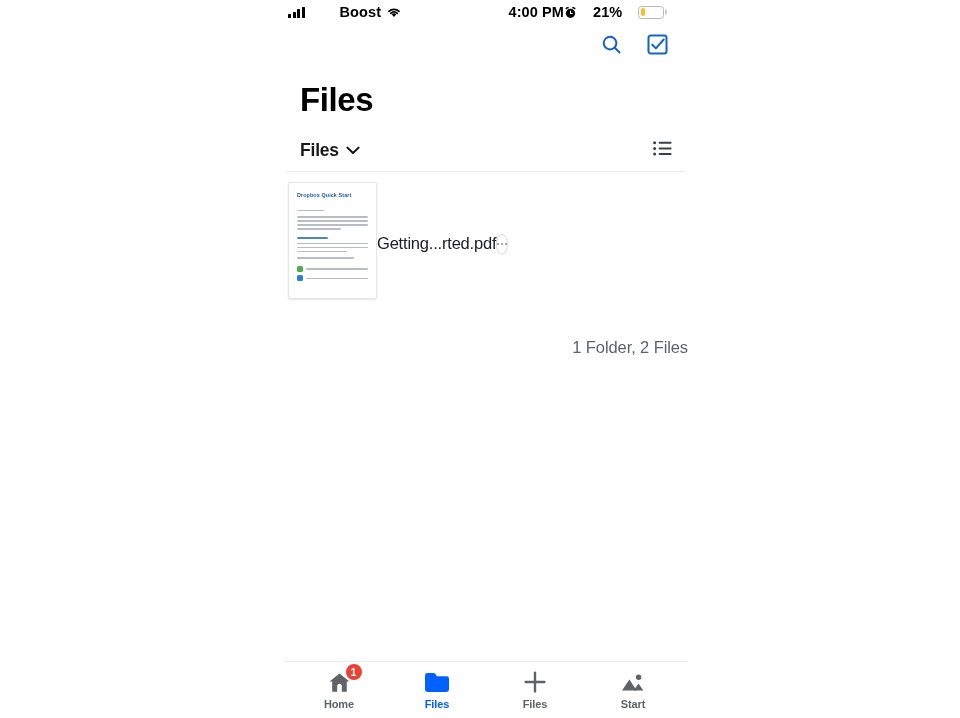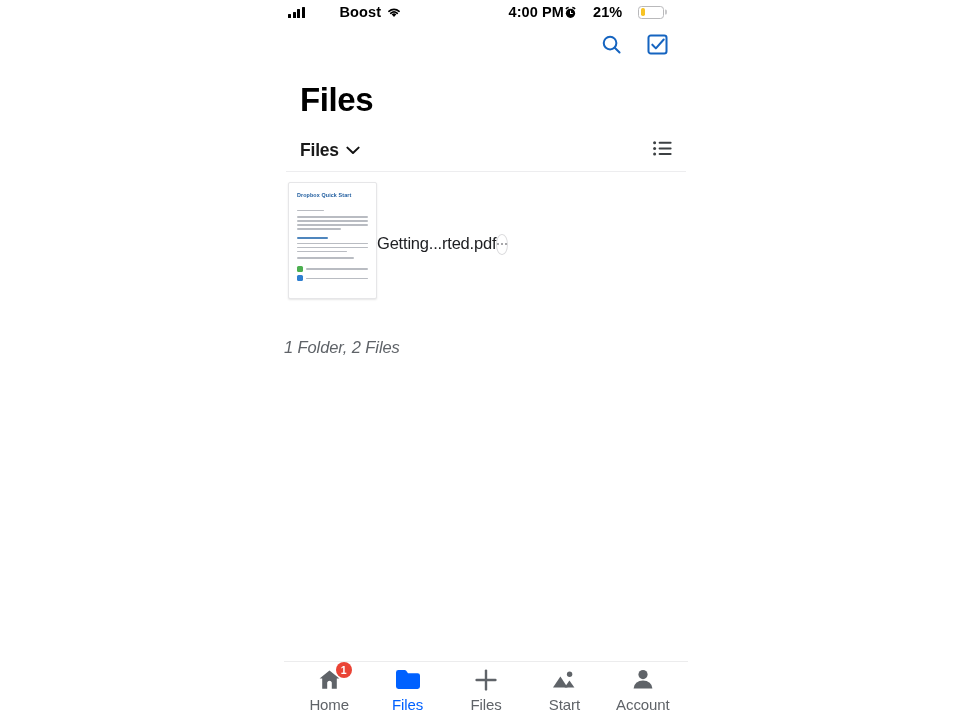--- a/index.html
+++ b/index.html
@@ -245,26 +245,25 @@
     background: #fff;
   }
   .more-btn i {
     width: 2.1px; height: 2.1px;
     border-radius: 50%;
     background: #8a8a8e;
     display: block;
   }
 
   .count-text {
-    text-align: left;
+    text-align: right;
     font-size: 16.5px;
     color: #5f6368;
     margin-top: 38px;
     letter-spacing: -.1px;
-    font-style: italic;
   }
 
   .spacer { flex: 1 1 auto; }
 
   
   .tab-bar {
     border-top: 1px solid #ececed;
     height: 56px;
     display: flex;
     align-items: stretch;
@@ -281,23 +280,24 @@
     position: relative;
   }
   .tab .tab-icon {
     height: 24px;
     display: flex;
     align-items: center;
     justify-content: center;
     position: relative;
   }
   .tab .tab-label {
-    font-size: 15px;
+    font-size: 11px;
     color: #5f6368;
     letter-spacing: -.1px;
+    font-weight: bold;
   }
   .tab.active .tab-label { color: #0061ff; }
   .badge {
     position: absolute;
     top: -6px;
     right: -11px;
     min-width: 16px;
     height: 16px;
     border-radius: 8px;
     background: #ea4335;
@@ -462,24 +462,15 @@
       <div class="tab-icon">
         <svg width="24" height="19" viewBox="0 0 24 19">
           <circle cx="17.6" cy="4.2" r="2.7" fill="#5f6368"></circle>
           <path d="M1 17.5 L8.4 6.6 L15.6 17.5 Z" fill="#5f6368"></path>
           <path d="M12.6 17.5 L17.4 10.4 L22.4 17.5 Z" fill="#5f6368"></path>
         </svg>
       </div>
       <span class="tab-label">Start</span>
     </div>
 
-    <div class="tab">
-      <div class="tab-icon">
-        <svg width="22" height="21" viewBox="0 0 22 21">
-          <circle cx="11" cy="5.6" r="4.6" fill="#5f6368"></circle>
-          <path d="M1.6 19.4 a9.4 8 0 0 1 18.8 0 Z" fill="#5f6368"></path>
-        </svg>
-      </div>
-      <span class="tab-label">Account</span>
-    </div>
 
   </div>
 </div>
 
 </body></html>

